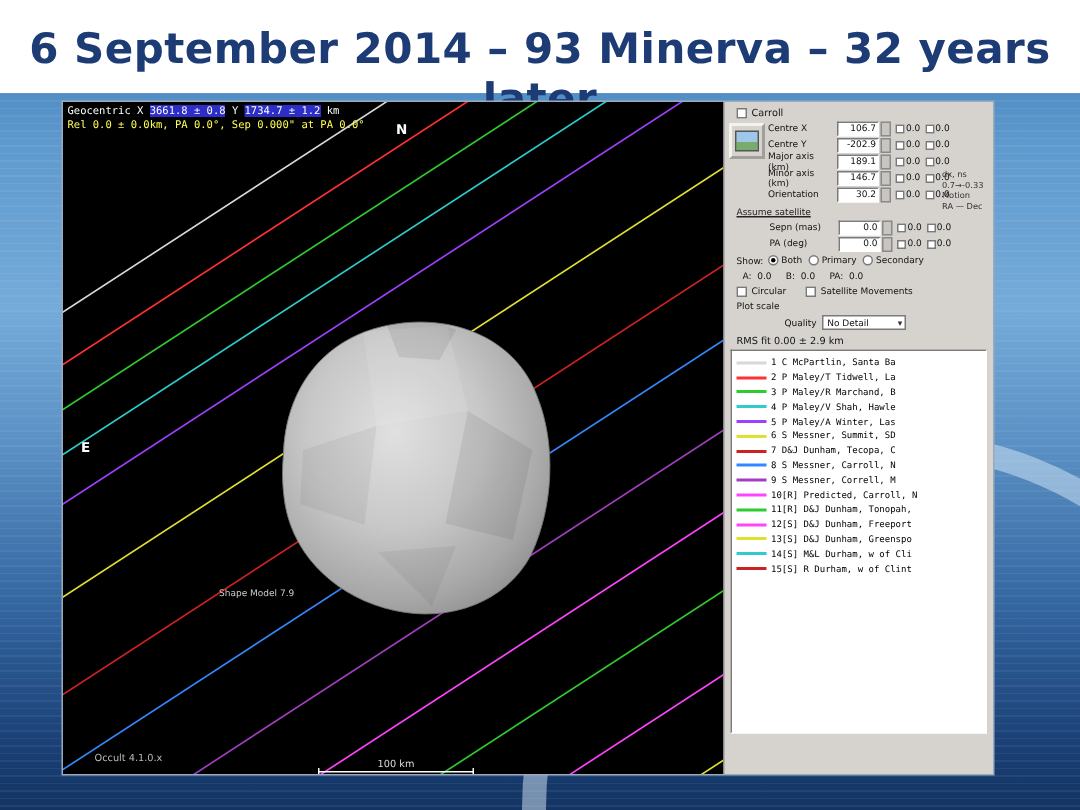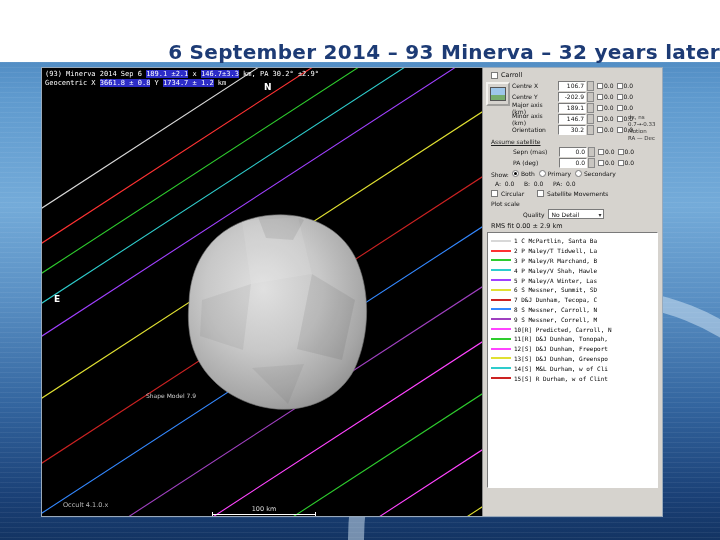--- a/index.html
+++ b/index.html
@@ -4,22 +4,22 @@
 <style>
   html,body{margin:0;padding:0;background:#333;}
   .slide{position:relative;width:720px;height:540px;overflow:hidden;
     font-family:"DejaVu Sans",sans-serif;
     background:linear-gradient(180deg,#3c78b4 0%,#5f9ace 18%,#74abd9 38%,#5a90c4 55%,#33659f 75%,#1a4076 92%,#133463 100%);}
   .stripes{position:absolute;left:0;right:0;top:62px;bottom:0;
     background:repeating-linear-gradient(180deg,rgba(255,255,255,0.06) 0 1px,rgba(255,255,255,0) 1px 5px);pointer-events:none;}
   .swoosh{position:absolute;right:-130px;bottom:-250px;width:470px;height:470px;border-radius:50%;
     border:16px solid rgba(215,233,248,0.5);}
   .topband{position:absolute;top:0;left:0;width:100%;height:62px;background:#ffffff;}
-  .title{position:absolute;top:16px;left:0;width:100%;text-align:right;
-    font-size:20px;font-weight:bold;color:#1d3b75;letter-spacing:0.3px;margin-top:24px;}
+  .title{position:absolute;top:16px;left:0;width:100%;text-align:center;
+    font-size:28px;font-weight:bold;color:#1d3b75;letter-spacing:0.3px;}
   .appwin{position:absolute;left:42px;top:68px;width:620px;height:448px;background:#000;outline:1px solid #9ab;}
   .canvas{position:absolute;left:0;top:0;width:440px;height:448px;background:#000;overflow:hidden;}
   .canvas svg{position:absolute;left:0;top:0;}
   .hdr{position:absolute;left:3px;top:2px;font-family:"DejaVu Sans Mono",monospace;
     font-size:7px;line-height:9px;color:#fff;white-space:nowrap;z-index:3;}
   .hl{background:#2d2dc8;}
   .h3{color:#ffff55;}
   .nlabel{position:absolute;left:222px;top:14px;color:#fff;font-size:9px;font-weight:bold;z-index:3;}
   .elabel{position:absolute;left:12px;top:226px;color:#fff;font-size:9px;font-weight:bold;z-index:3;}
   .shapelabel{position:absolute;left:104px;top:324px;color:#cccccc;font-size:6px;z-index:3;}
@@ -107,22 +107,22 @@
           <path d="M147,235 C148,193 172,158 216,149 C260,140 302,158 316,196 C329,228 327,270 312,302 C295,334 257,347 221,339 C184,331 154,304 148,268 C146,255 146,245 147,235 Z" fill="url(#astg)" stroke="#777" stroke-width="0.6"></path>
           <path d="M200,153 L256,149 L270,206 L209,216 Z" fill="rgba(255,255,255,0.10)"></path>
           <path d="M160,232 L209,216 L201,282 L158,268 Z" fill="rgba(0,0,0,0.05)"></path>
           <path d="M270,206 L313,232 L300,292 L255,281 Z" fill="rgba(0,0,0,0.07)"></path>
           <path d="M210,300 L262,296 L246,336 Z" fill="rgba(0,0,0,0.05)"></path>
           <path d="M216,149 C238,144 252,146 262,152 L251,172 L224,170 Z" fill="rgba(0,0,0,0.08)"></path>
         </g>
       </svg>
 
       <div class="hdr">
-        <div><span>(93) Minerva  2014 Sep 6  </span><span class="hl">189.1 ±2.1</span><span> x </span><span class="hl">146.7±3.3</span><span> km, PA 30.2° ±2.9°</span></div>
         <div><span>Geocentric X  </span><span class="hl">3661.8 ± 0.8</span><span>  Y </span><span class="hl">1734.7 ± 1.2</span><span> km</span></div>
+        <div class="h3">Rel  0.0 ± 0.0km, PA 0.0°, Sep 0.000" at PA 0.0°</div>
       </div>
 
       <div class="nlabel">N</div>
       <div class="elabel">E</div>
       <div class="shapelabel">Shape Model 7.9</div>
       <div class="version">Occult 4.1.0.x</div>
       <div class="scalebar">
         <span class="scaletext">100 km</span>
         <div class="scaleline"></div>
       </div>

